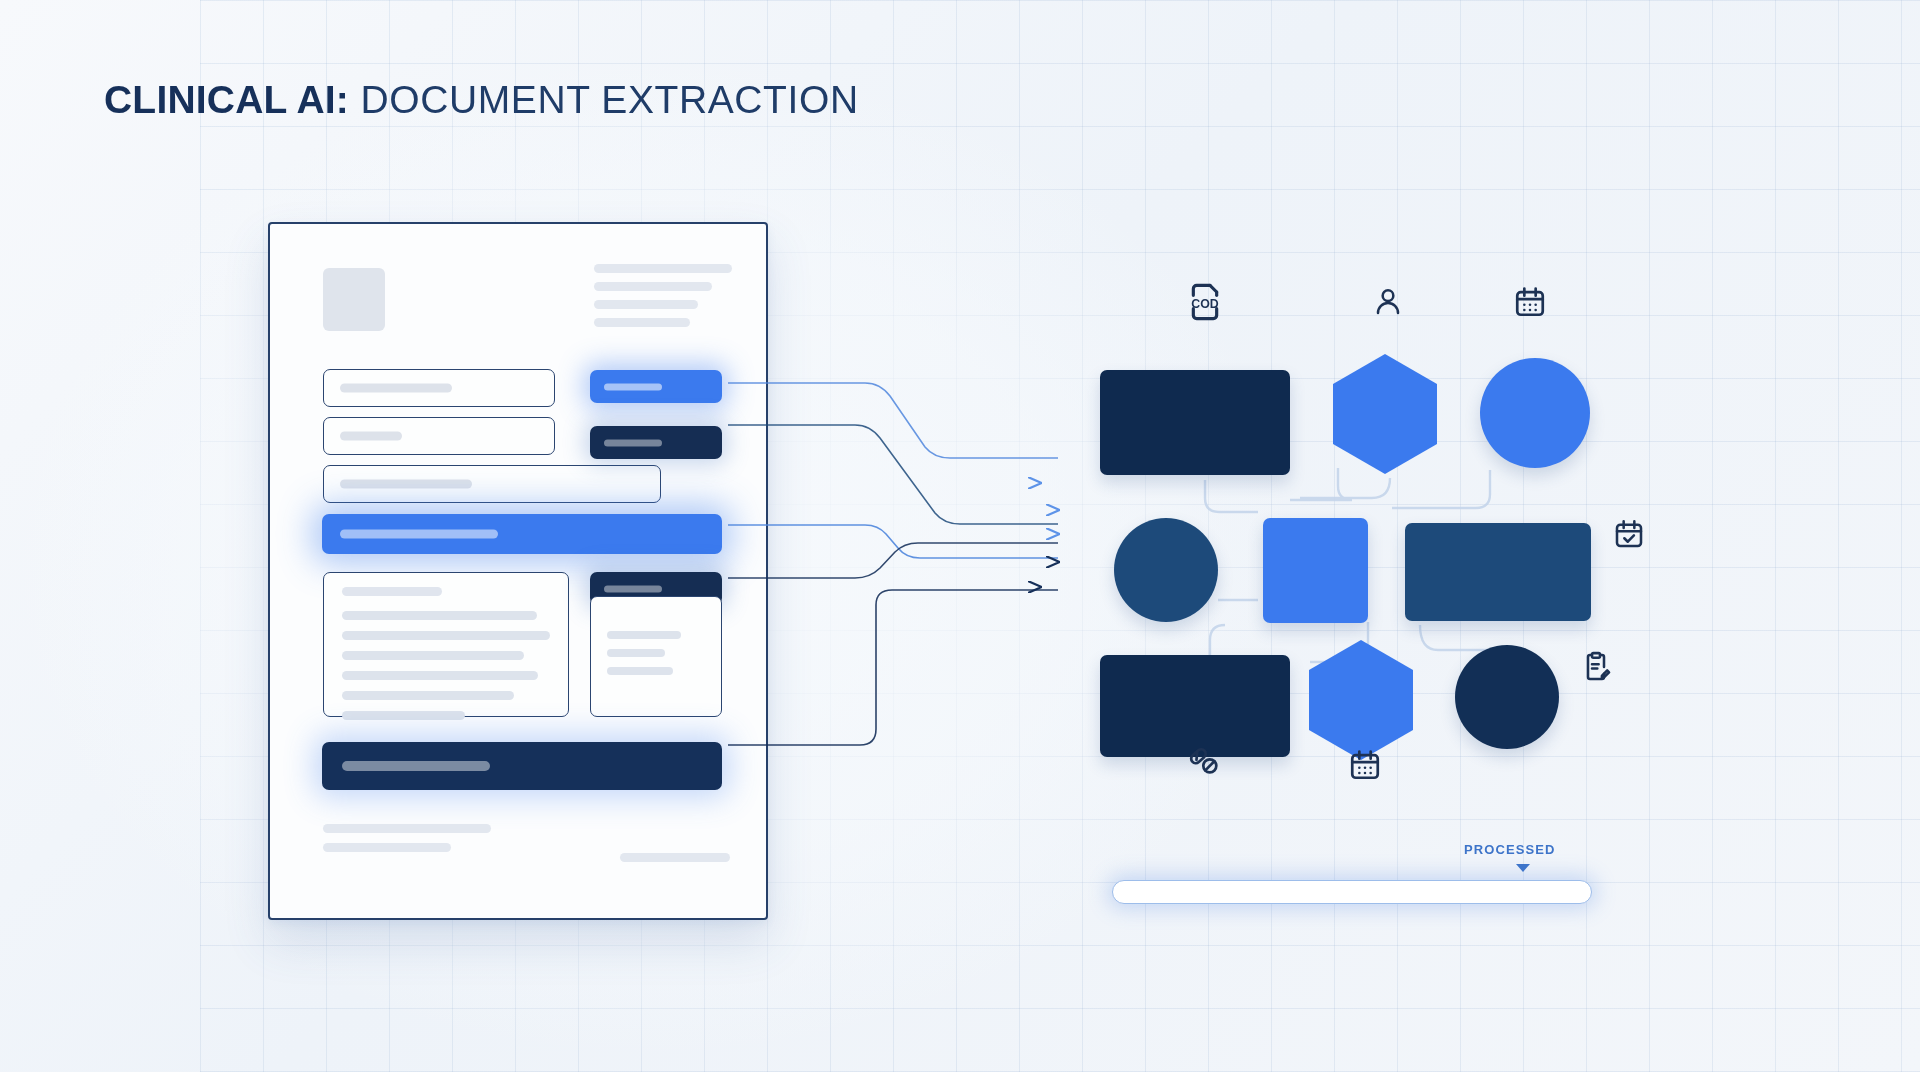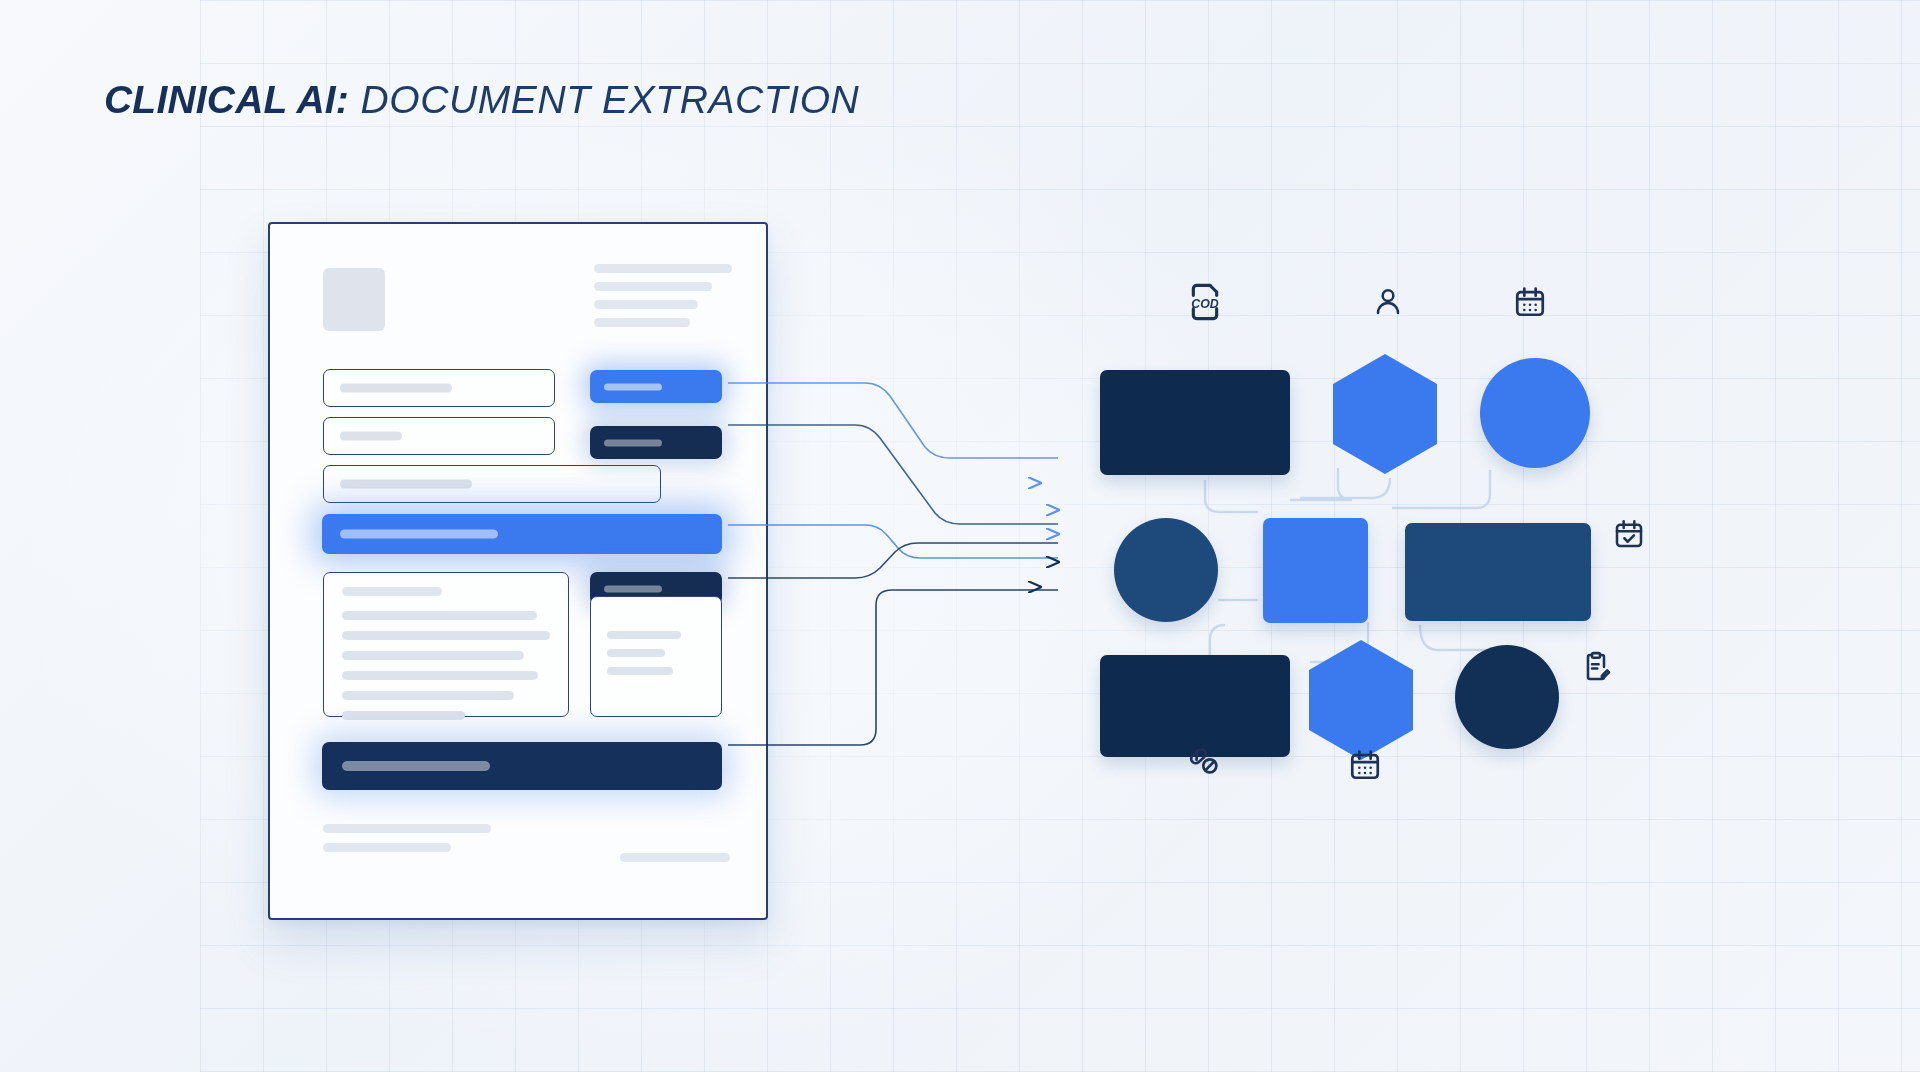--- a/index.html
+++ b/index.html
@@ -9,21 +9,20 @@
     overflow: hidden;
     font-family: "Liberation Sans", sans-serif;
     background: #f4f7fb;
   }
   #stage {
     position: relative;
     width: 1920px; height: 1072px;
     background:
       linear-gradient(135deg, #f7f9fc 0%, #eef3f9 45%, #f3f6fa 100%);
     overflow: hidden;
-    font-style: italic;
   }
   
   .grid-layer {
     position: absolute;
     left: 200px; top: 0; right: 0; bottom: 0;
     background-image:
       linear-gradient(to right, rgba(160,185,215,0.22) 1px, transparent 1px),
       linear-gradient(to bottom, rgba(160,185,215,0.22) 1px, transparent 1px);
     background-size: 63px 63px;
     background-position: 0 0;
@@ -381,14 +380,21 @@
       <path d="M8 2.5v5M16 2.5v5M3 10h18"></path>
       <circle cx="8" cy="14" r="0.9" fill="currentColor" stroke="none"></circle>
       <circle cx="12" cy="14" r="0.9" fill="currentColor" stroke="none"></circle>
       <circle cx="16" cy="14" r="0.9" fill="currentColor" stroke="none"></circle>
       <circle cx="8" cy="17.6" r="0.9" fill="currentColor" stroke="none"></circle>
       <circle cx="12" cy="17.6" r="0.9" fill="currentColor" stroke="none"></circle>
       <circle cx="16" cy="17.6" r="0.9" fill="currentColor" stroke="none"></circle>
     </svg>
   </div>
 
+  <div class="progress-wrap">
+    <div class="progress-label" style="left:352px; top:-38px;">PROCESSED</div>
+    <div class="progress-caret" style="left:404px; top:-16px;"></div>
+    <div class="progress-track">
+      <div class="progress-fill" id="progress-fill" style="width: calc(85% - 4px);"></div>
+    </div>
+  </div>
 
 </div>
 
 </body></html>

